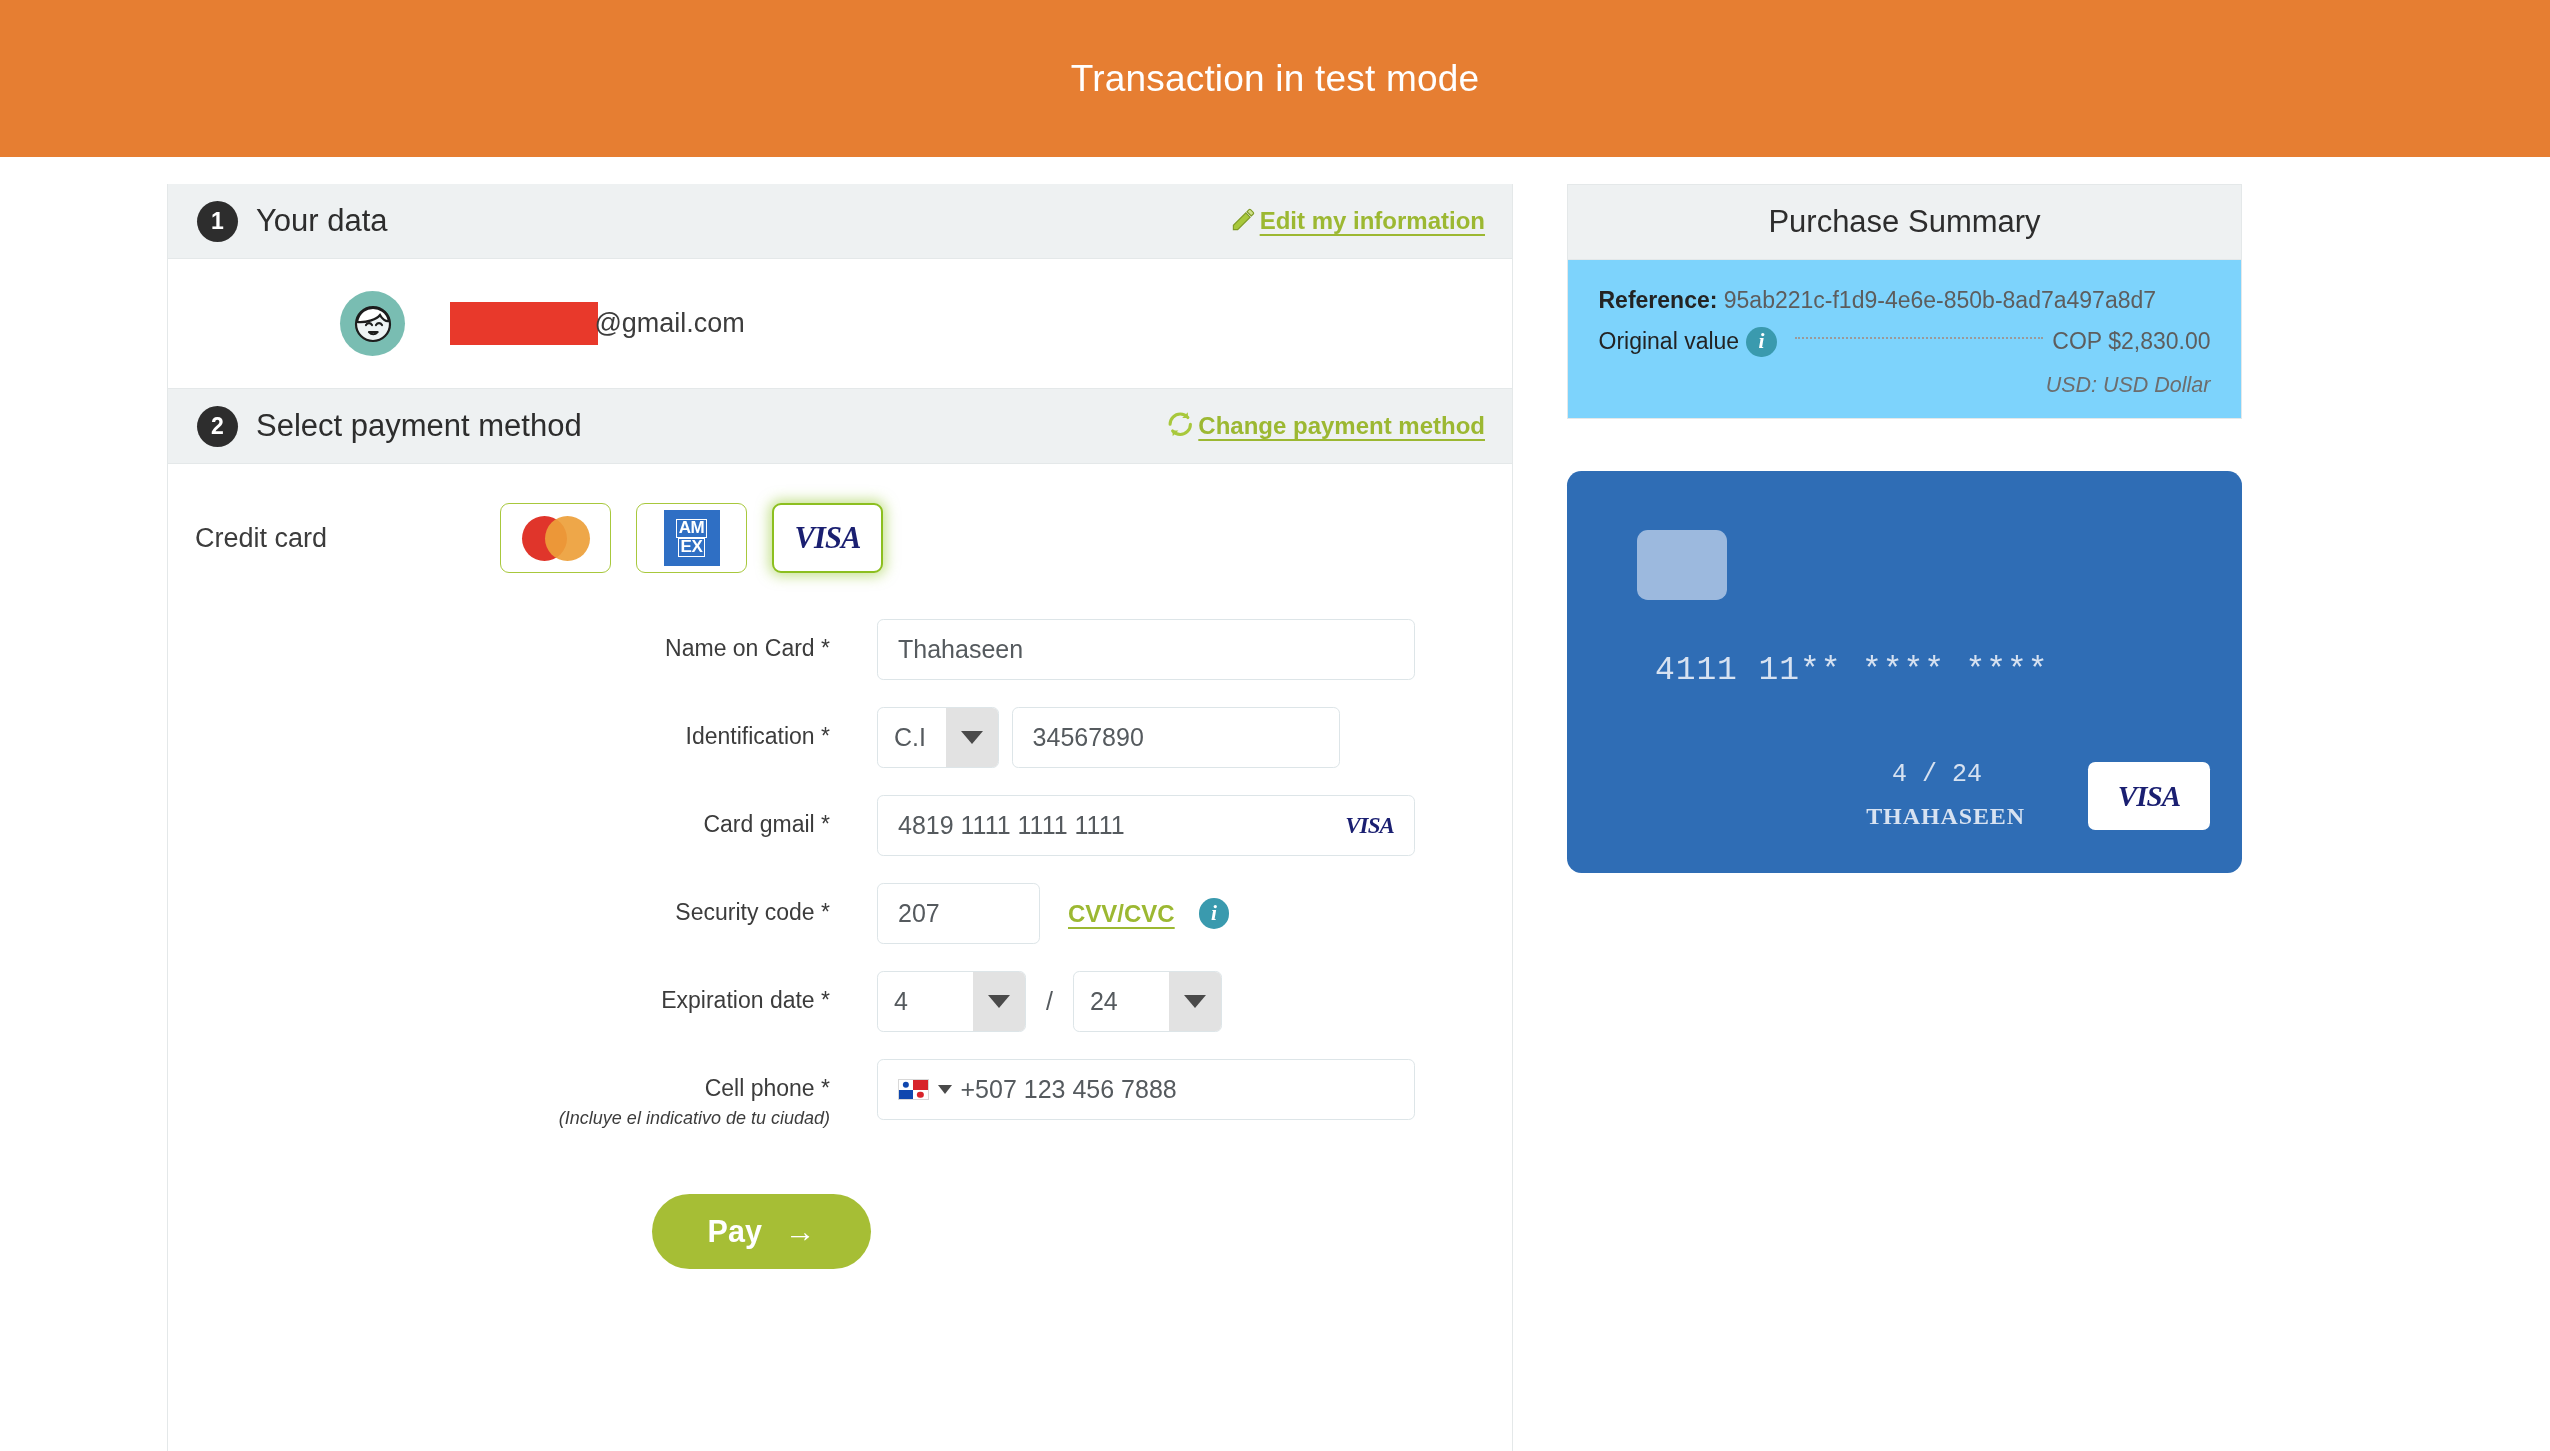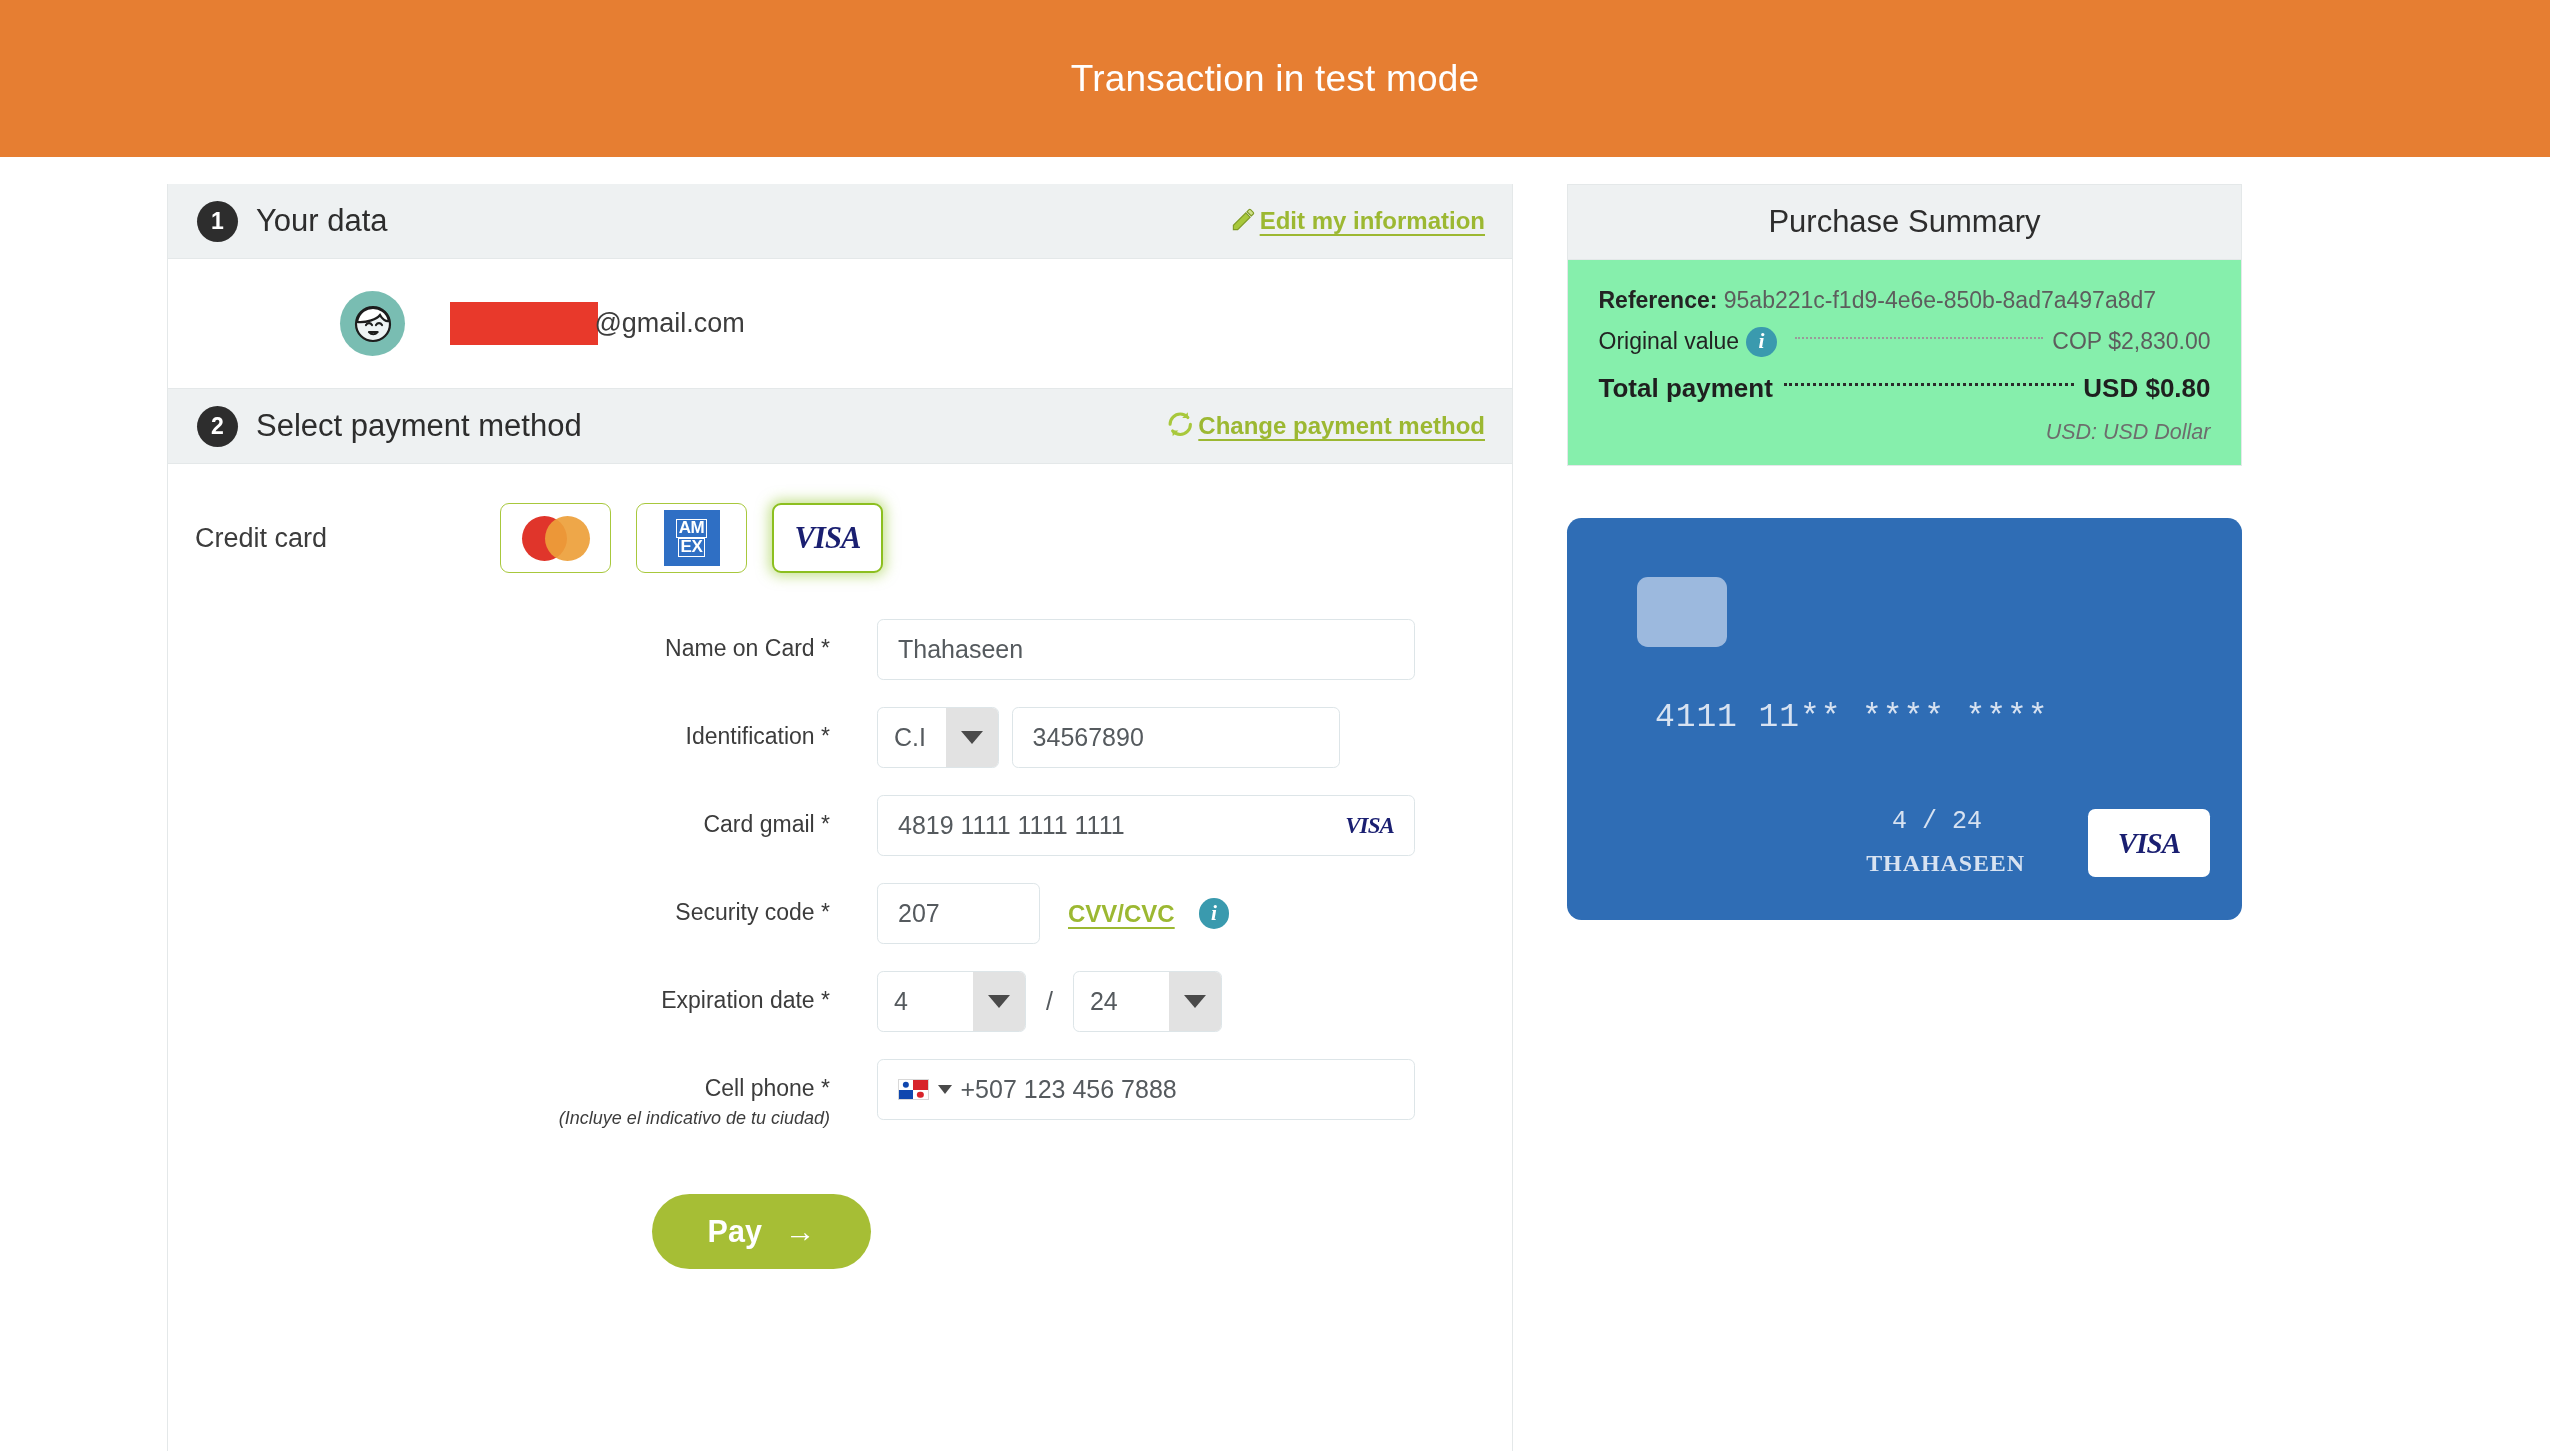--- a/index.html
+++ b/index.html
@@ -344,21 +344,21 @@
     display: flex;
     align-items: center;
     gap: 23px;
     cursor: pointer;
   }
   .pay-arrow { font-size: 30.5px; font-weight: 400; }
 
   
   .summary {
     border: 0.9px solid #e4e8e9;
-    background: #86efac;
+    background: #7dd3fc;
   }
   .summary-head {
     background: #eef1f2;
     height: 75px;
     display: flex;
     align-items: center;
     justify-content: center;
     border-bottom: 0.9px solid #e4e8e9;
   }
   .summary-head-text {
@@ -644,25 +644,20 @@
 
         <div class="sum-dotted">
           <span class="lbl">Original value</span>
           <span class="inline-info">
             <span class="info-badge">i</span>
           </span>
           <span class="leader"></span>
           <span class="amt">COP $2,830.00</span>
         </div>
 
-        <div class="sum-dotted total">
-          <span class="lbl">Total payment</span>
-          <span class="leader"></span>
-          <span class="amt">USD $0.80</span>
-        </div>
 
         <div class="sum-note">USD: USD Dollar</div>
       </div>
     </div>
 
     <div class="card-preview">
       <div class="card-chip"></div>
       <div class="card-number">4111 11** **** ****</div>
       <div class="card-exp">4 / 24</div>
       <div class="card-holder">THAHASEEN</div>

